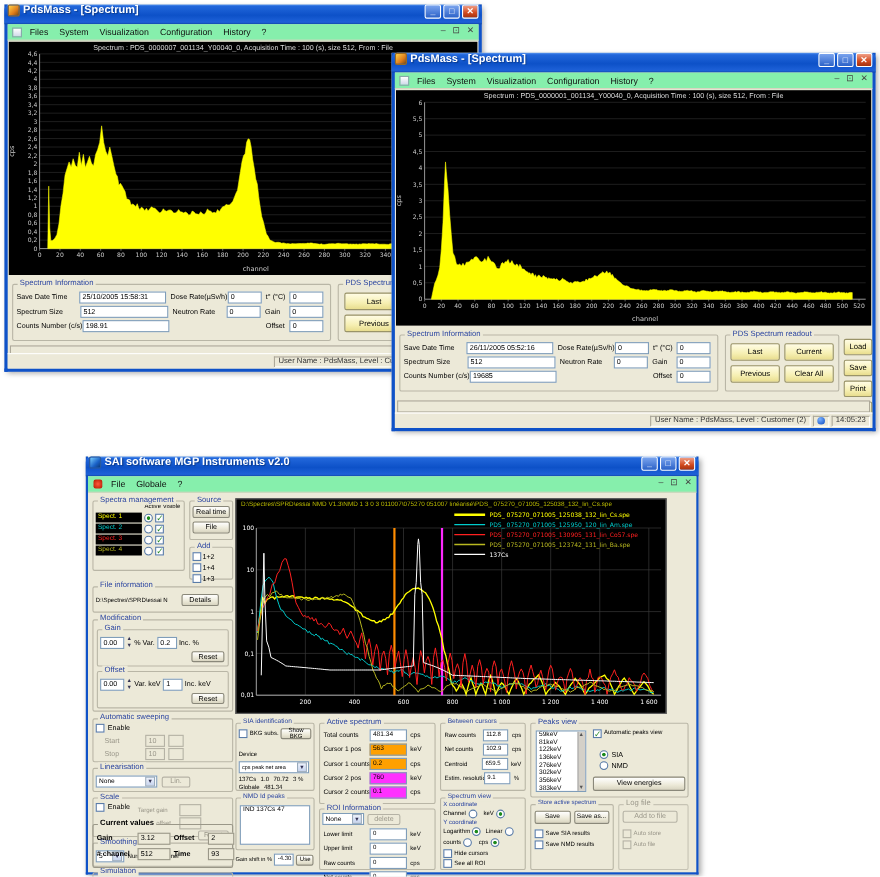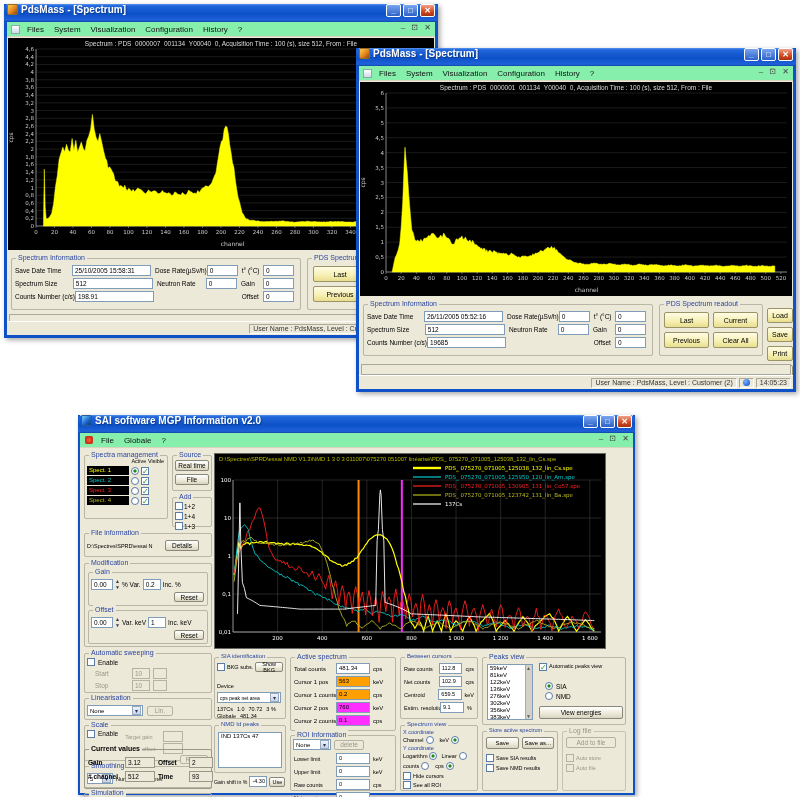--- a/index.html
+++ b/index.html
@@ -403,21 +403,21 @@
           <span style="width:7px;height:7px;border-radius:50%;background:radial-gradient(circle at 35% 30%,#7ab2ff,#0a48c0);display:inline-block;"></span>
         </span>
       <span class="sseg" style="margin-right:2px;">14:05:23</span>
     </div>
   </div>
 
 
   <div class="win" id="win3" style="left:78px;top:415px;width:557px;height:380px;z-index:3;border-width:2px;">
     <div class="titlebar" style="margin:0 -2px;">
       <span class="ticon" style="background:linear-gradient(135deg,#7ad0ff,#1a62c8 60%,#0a3a7a);border-color:#2a5a9a;"></span>
-      <span class="ttext">SAI software MGP Information v2.0</span>
+      <span class="ttext">SAI software MGP Instruments v2.0</span>
       <span class="wbtns">
         <span class="wbtn">_</span>
         <span class="wbtn">□</span>
         <span class="wbtn close">✕</span>
       </span>
     </div>
     <div class="menubar">
       <span style="width:8px;height:8px;margin:0 3px;background:radial-gradient(circle,#ff5a3c,#b01800);border-radius:2px;flex:0 0 auto;"></span>
       <span id="w3menu" style="display:flex;">
           <span class="mitem">File</span>

